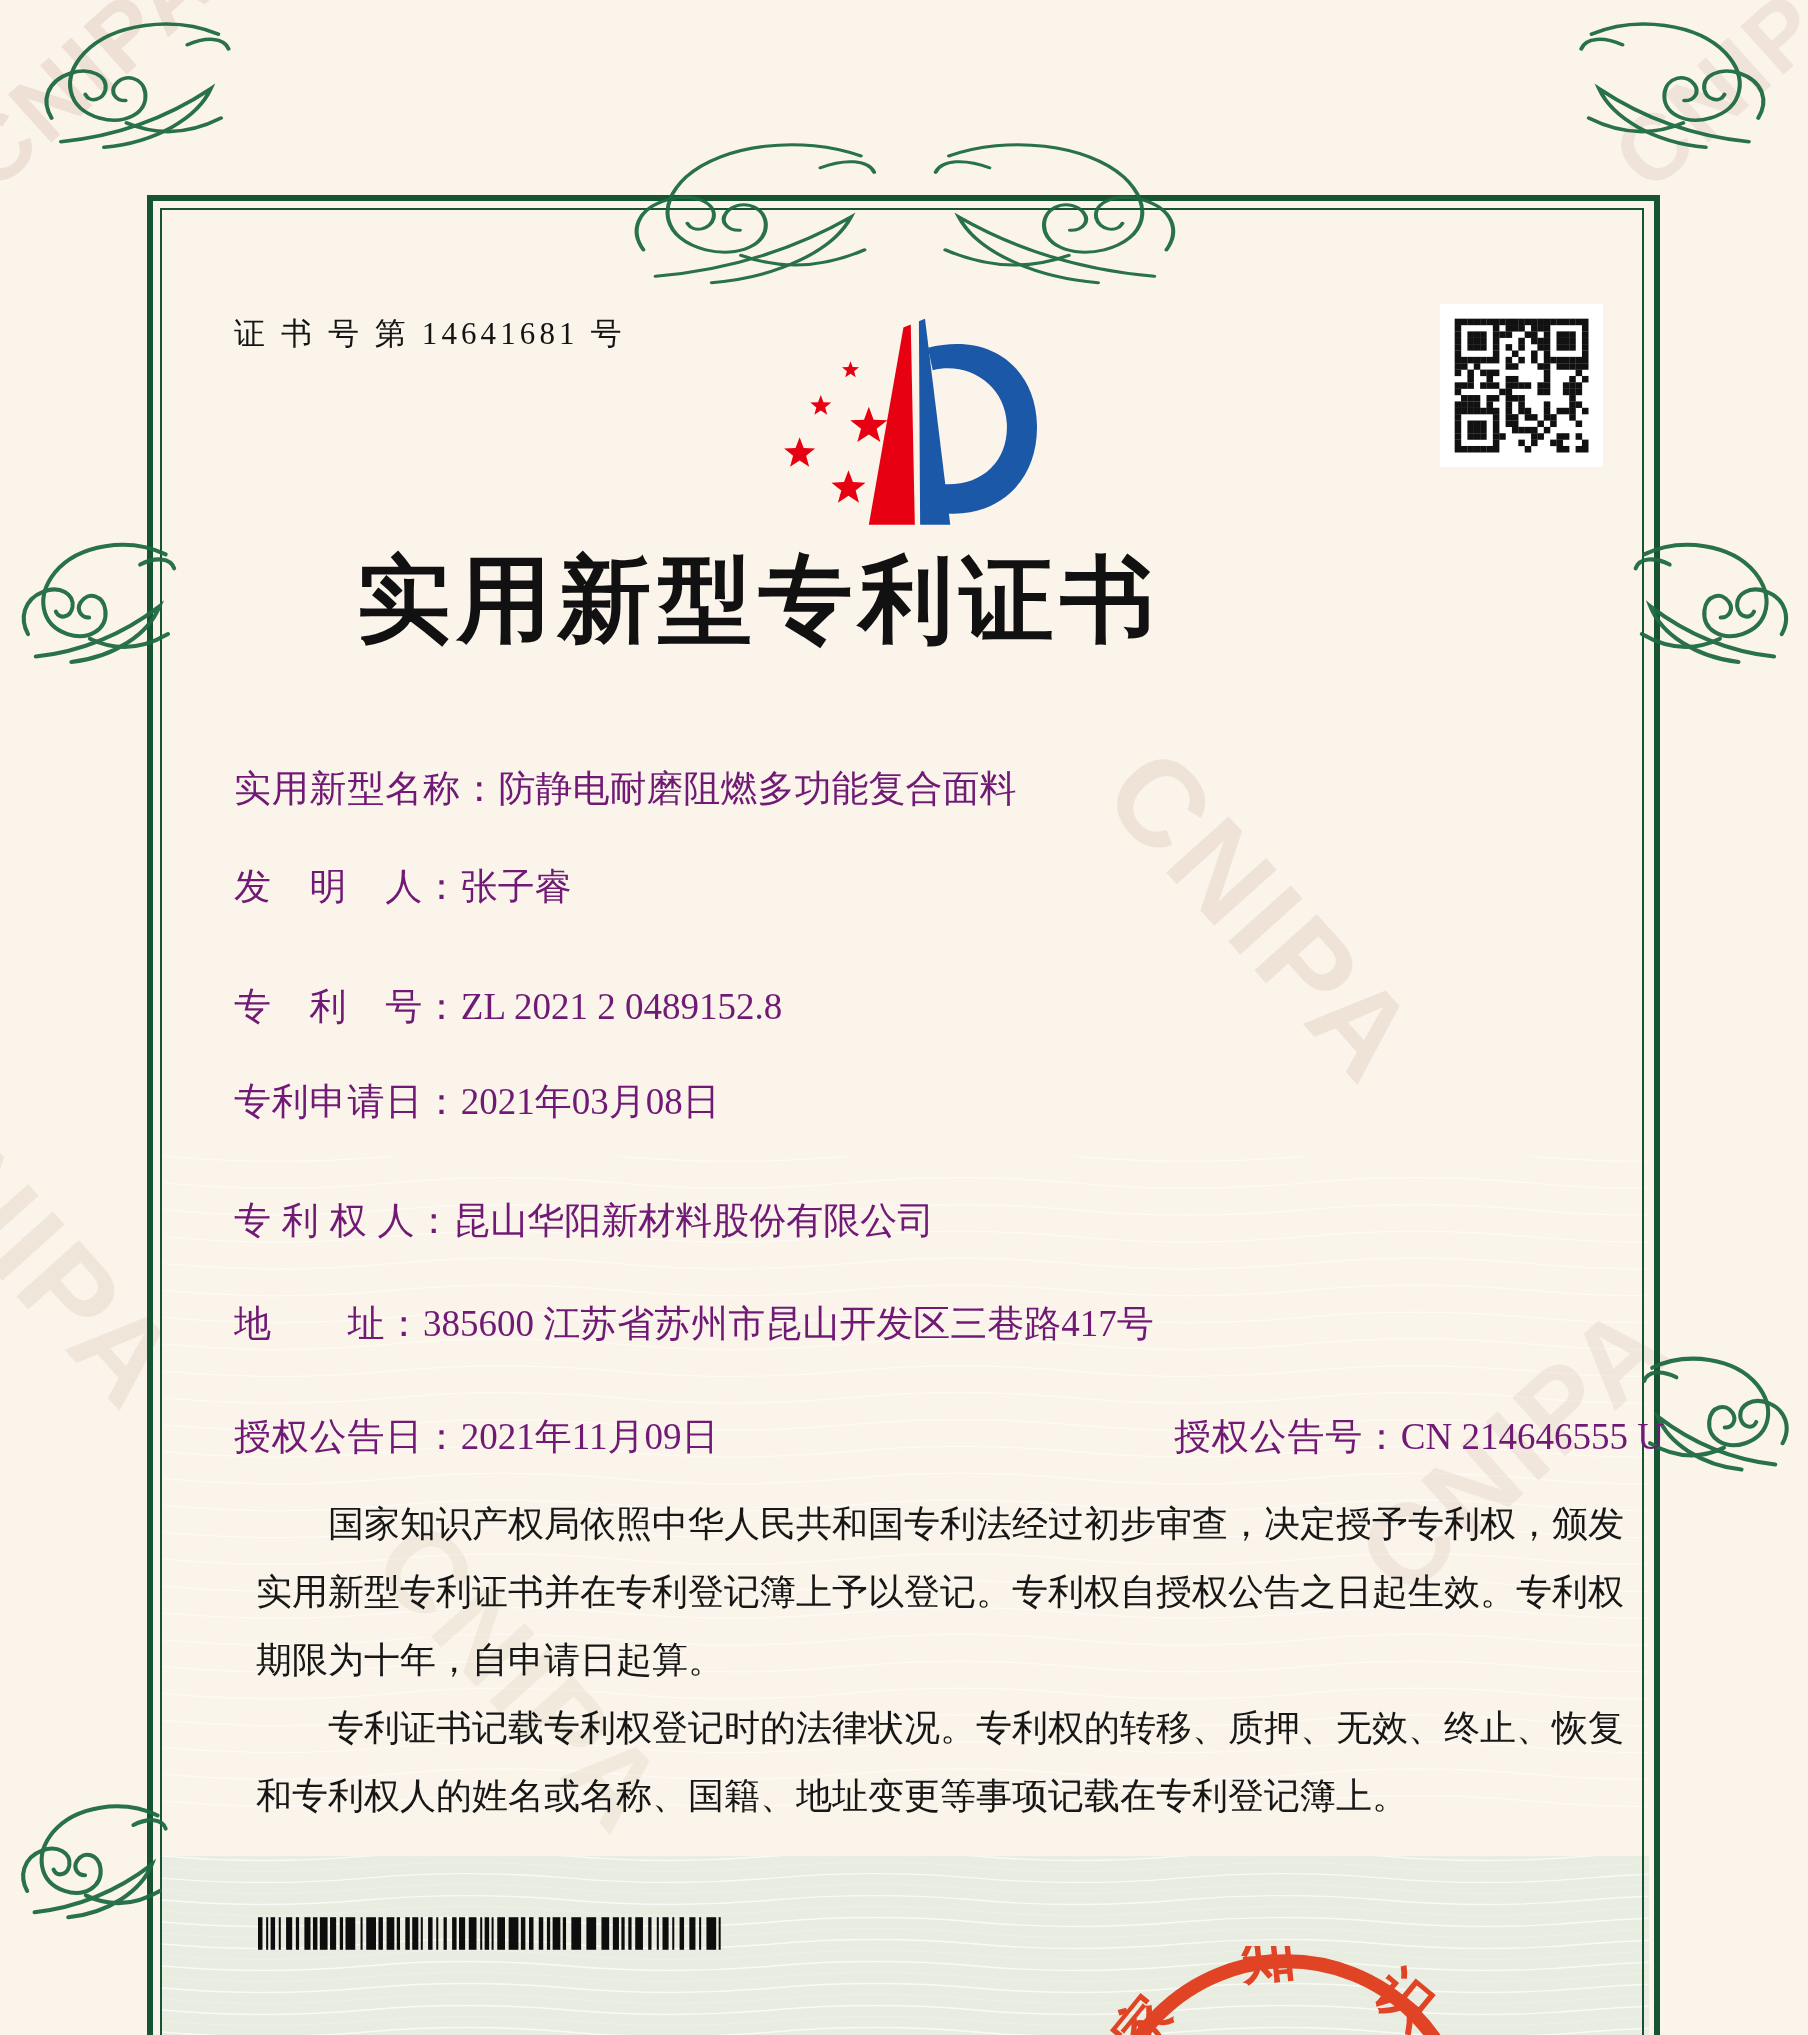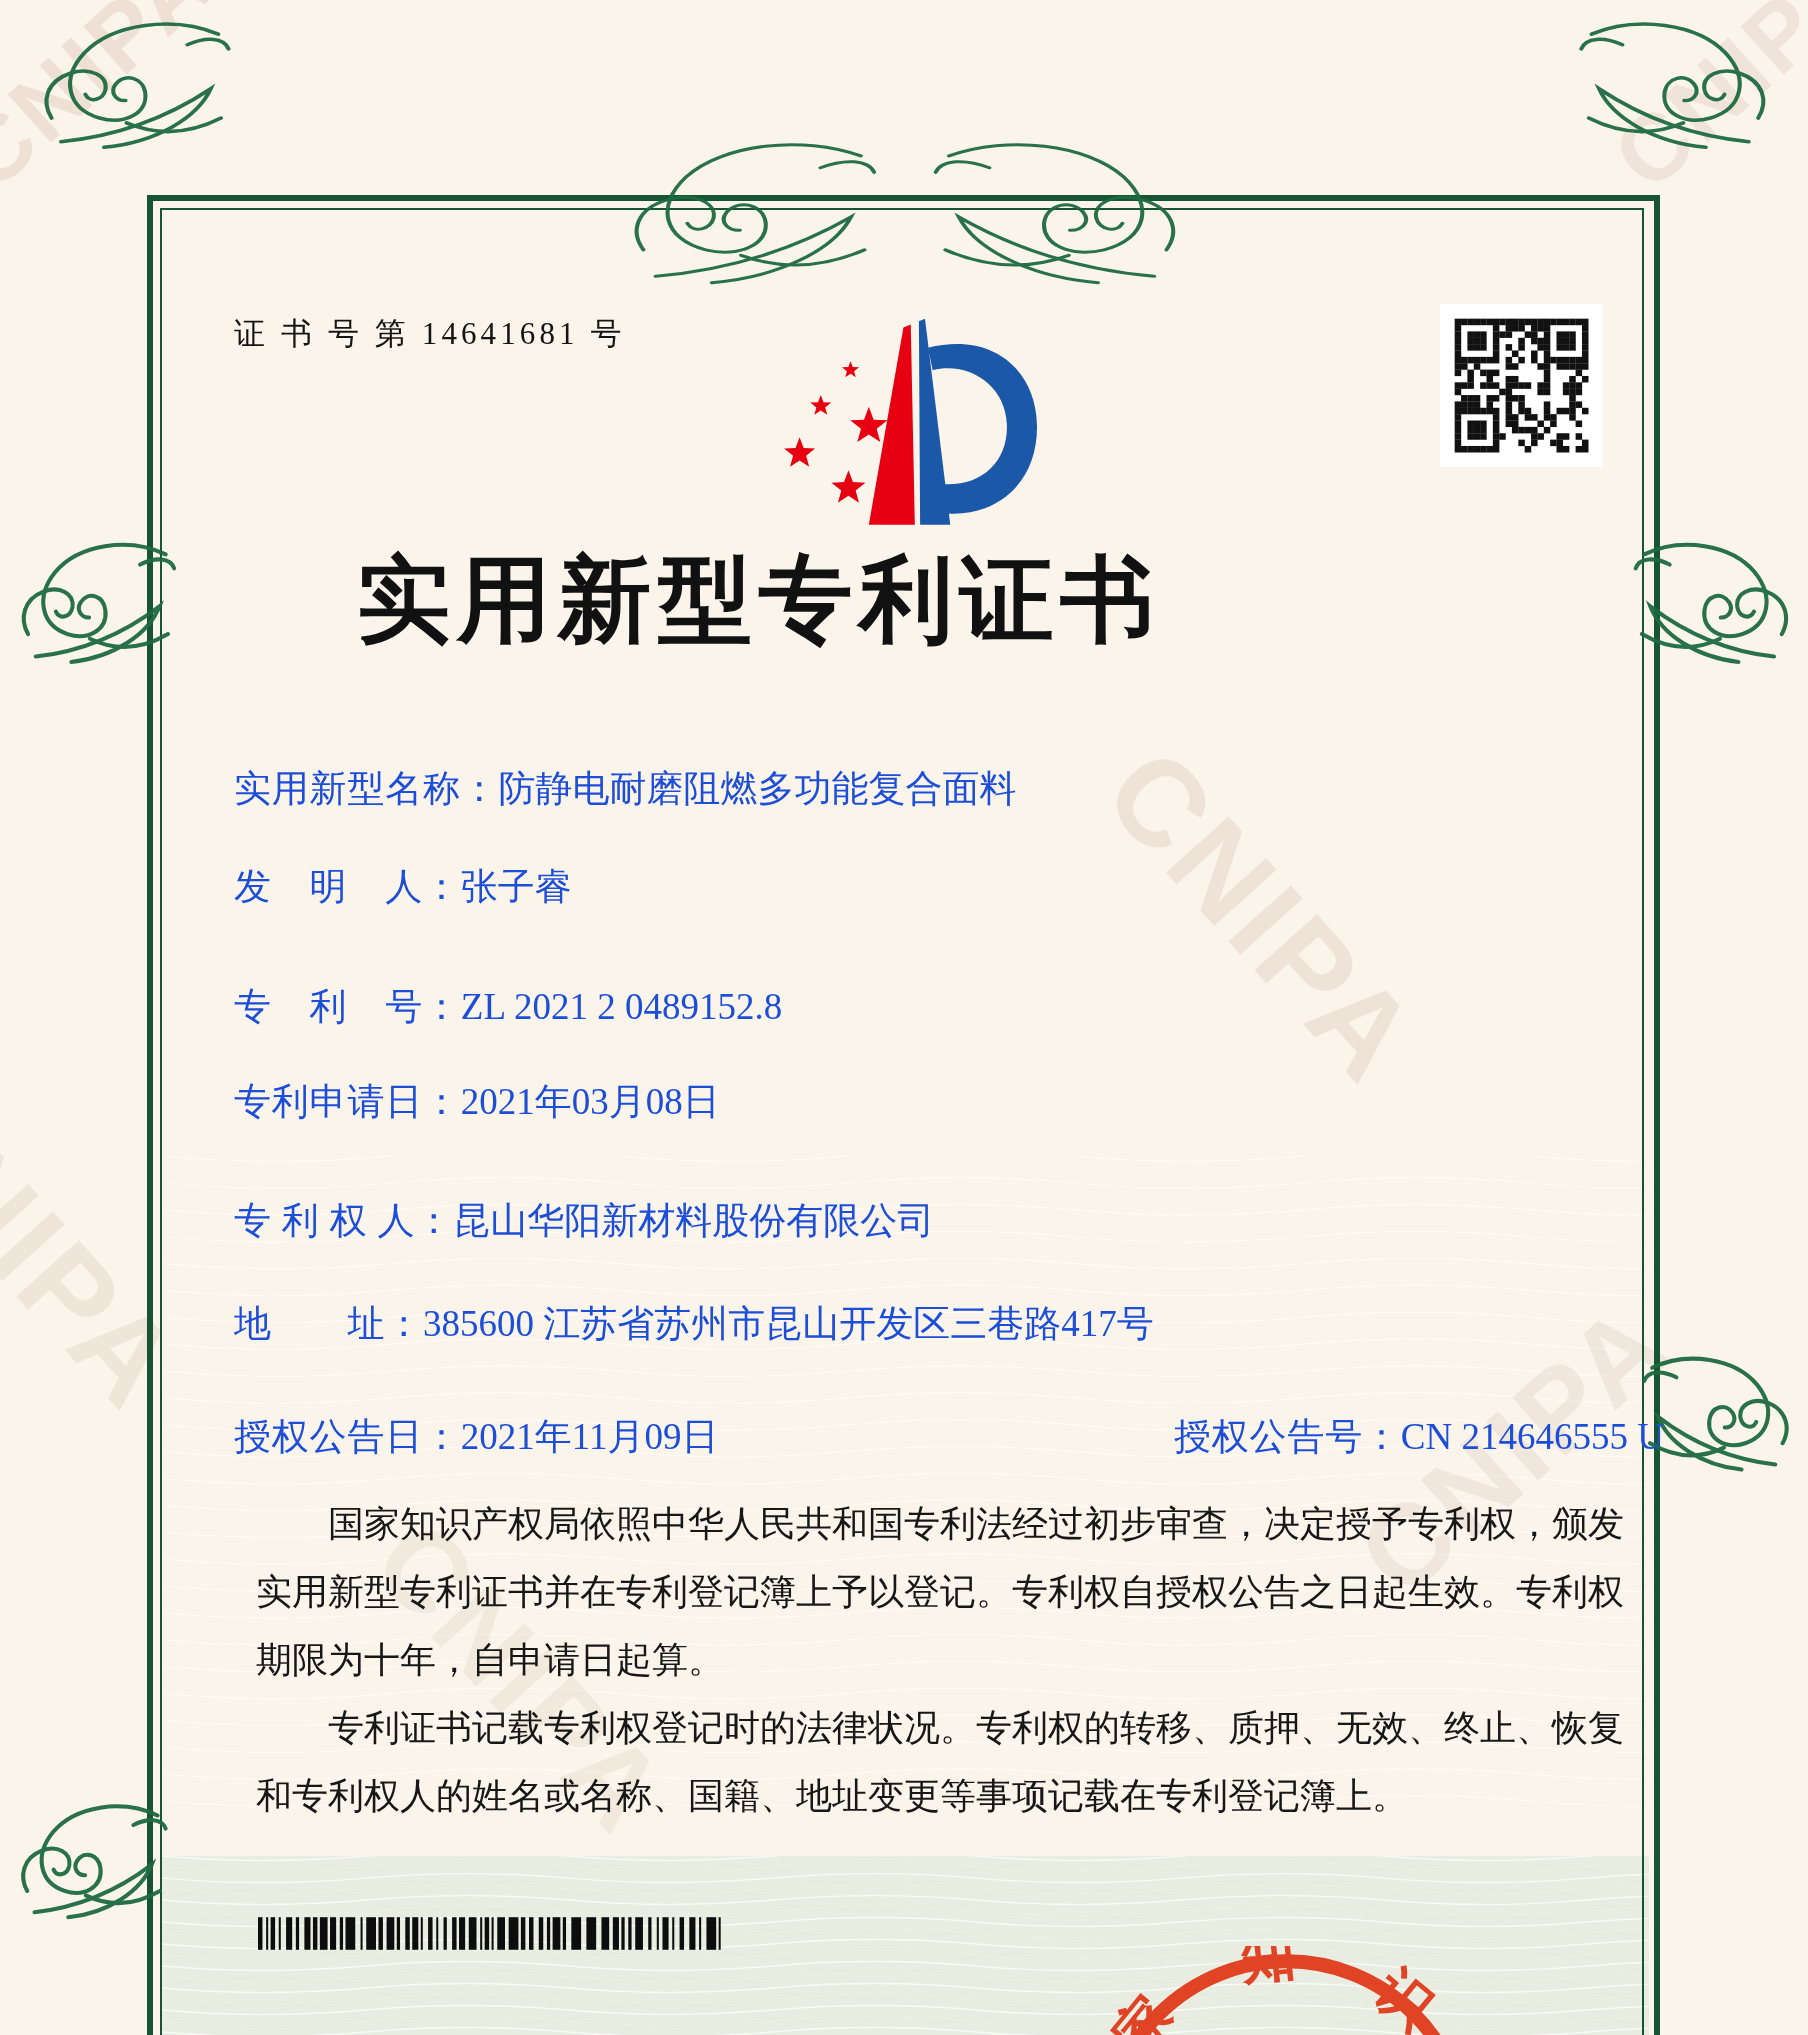--- a/index.html
+++ b/index.html
@@ -18,21 +18,21 @@
                border:2.8px solid #175434;z-index:3;}
   .ornaments{position:absolute;left:0;top:0;z-index:4;}
 
   
   .content{position:absolute;left:0;top:0;width:1809px;height:2558px;z-index:5;}
   .cert-no{position:absolute;left:234px;top:313px;font-size:31px;letter-spacing:4.1px;color:#141414;font-family:Liberation Serif, serif;}
   .logo{position:absolute;left:765px;top:309px;}
   .qr{position:absolute;left:1440px;top:304px;width:163px;height:163px;background:#fff;}
   .title{position:absolute;left:0;top:537px;width:1517px;text-align:center;font-size:94px;
          font-weight:700;letter-spacing:6.5px;color:#111;}
-  .field-row{position:absolute;left:234px;font-size:37px;color:#1d4ed8;white-space:nowrap;}
+  .field-row{position:absolute;left:234px;font-size:37px;color:#701a75;white-space:nowrap;}
   .field-row .lbl{letter-spacing:0.8px;}
   .pair2{position:absolute;left:940px;top:0;}
   .paras{position:absolute;left:256px;top:1490px;width:1368px;font-size:36px;line-height:68px;
          color:#171717;text-align:justify;}
   .paras p{margin:0;text-indent:2em;}
   .barcode{position:absolute;left:258px;top:1917px;}
   .signature{position:absolute;left:541px;top:2027px;}
   .seal{position:absolute;left:1091px;top:1946px;opacity:.94;}
 </style>
 </head>

